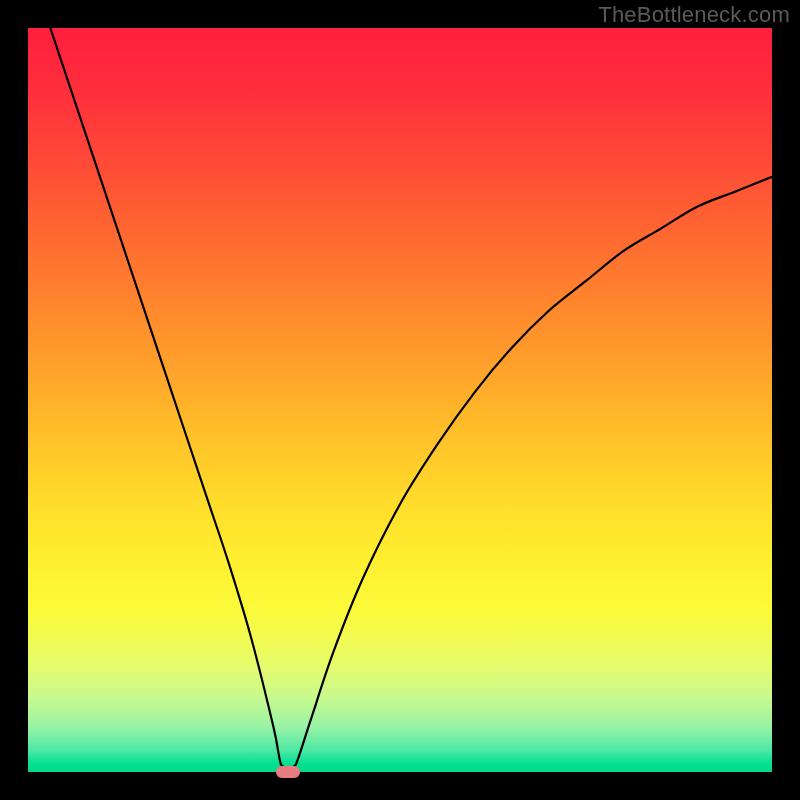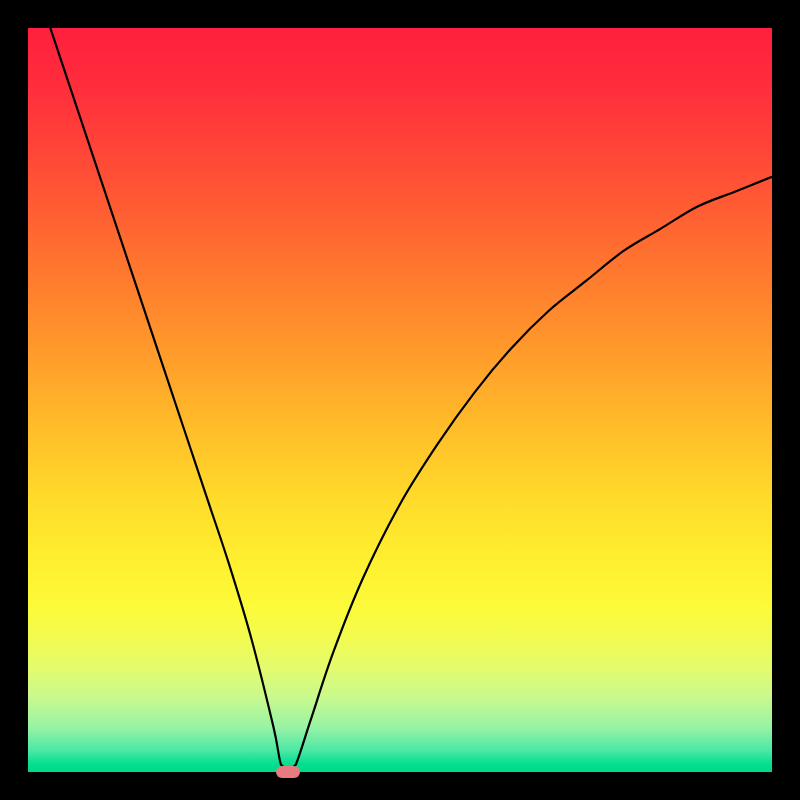--- a/index.html
+++ b/index.html
@@ -74,20 +74,21 @@
     height: 12px;
     border-radius: 6px;
     z-index: 3;
     transform: translate(-50%, -50%);
   }
 </style>
 </head>
 <body>
 
 <div class="frame">
+  <div class="watermark">TheBottleneck.com</div>
 
   <div class="plot-area">
     <svg class="curve-layer" viewBox="0 0 744 744" preserveAspectRatio="none">
       <path id="bottleneck-path" class="curve" d="M 22.32 0.00 C 26.04 11.16, 37.20 44.64, 44.64 66.96 C 52.08 89.28, 59.52 111.60, 66.96 133.92 C 74.40 156.24, 81.84 178.56, 89.28 200.88 C 96.72 223.20, 104.16 245.52, 111.60 267.84 C 119.04 290.16, 126.48 312.48, 133.92 334.80 C 141.36 357.12, 148.80 379.44, 156.24 401.76 C 163.68 424.08, 171.12 446.40, 178.56 468.72 C 186.00 491.04, 193.44 512.12, 200.88 535.68 C 208.32 559.24, 215.76 582.80, 223.20 610.08 C 230.64 637.36, 240.56 678.28, 245.52 699.36 C 250.48 720.44, 250.48 729.12, 252.96 736.56 L 260.40 744.00 L 267.84 736.56 C 271.56 727.88, 276.52 710.52, 282.72 691.92 C 288.92 673.32, 296.36 648.52, 305.04 624.96 C 313.72 601.40, 323.64 575.36, 334.80 550.56 C 345.96 525.76, 359.60 498.48, 372.00 476.16 C 384.40 453.84, 396.80 435.24, 409.20 416.64 C 421.60 398.04, 434.00 380.68, 446.40 364.56 C 458.80 348.44, 471.20 333.56, 483.60 319.92 C 496.00 306.28, 508.40 293.88, 520.80 282.72 C 533.20 271.56, 545.60 262.88, 558.00 252.96 C 570.40 243.04, 582.80 231.88, 595.20 223.20 C 607.60 214.52, 620.00 208.32, 632.40 200.88 C 644.80 193.44, 657.20 184.76, 669.60 178.56 C 682.00 172.36, 694.40 168.64, 706.80 163.68 C 719.20 158.72, 737.80 151.28, 744.00 148.80 "></path>
     </svg>
     <div id="min-marker" class="marker" style="left: 260.4px; top: 744px; background: rgb(231, 123, 127);"></div>
   </div>
 </div>
 
 </body></html>

